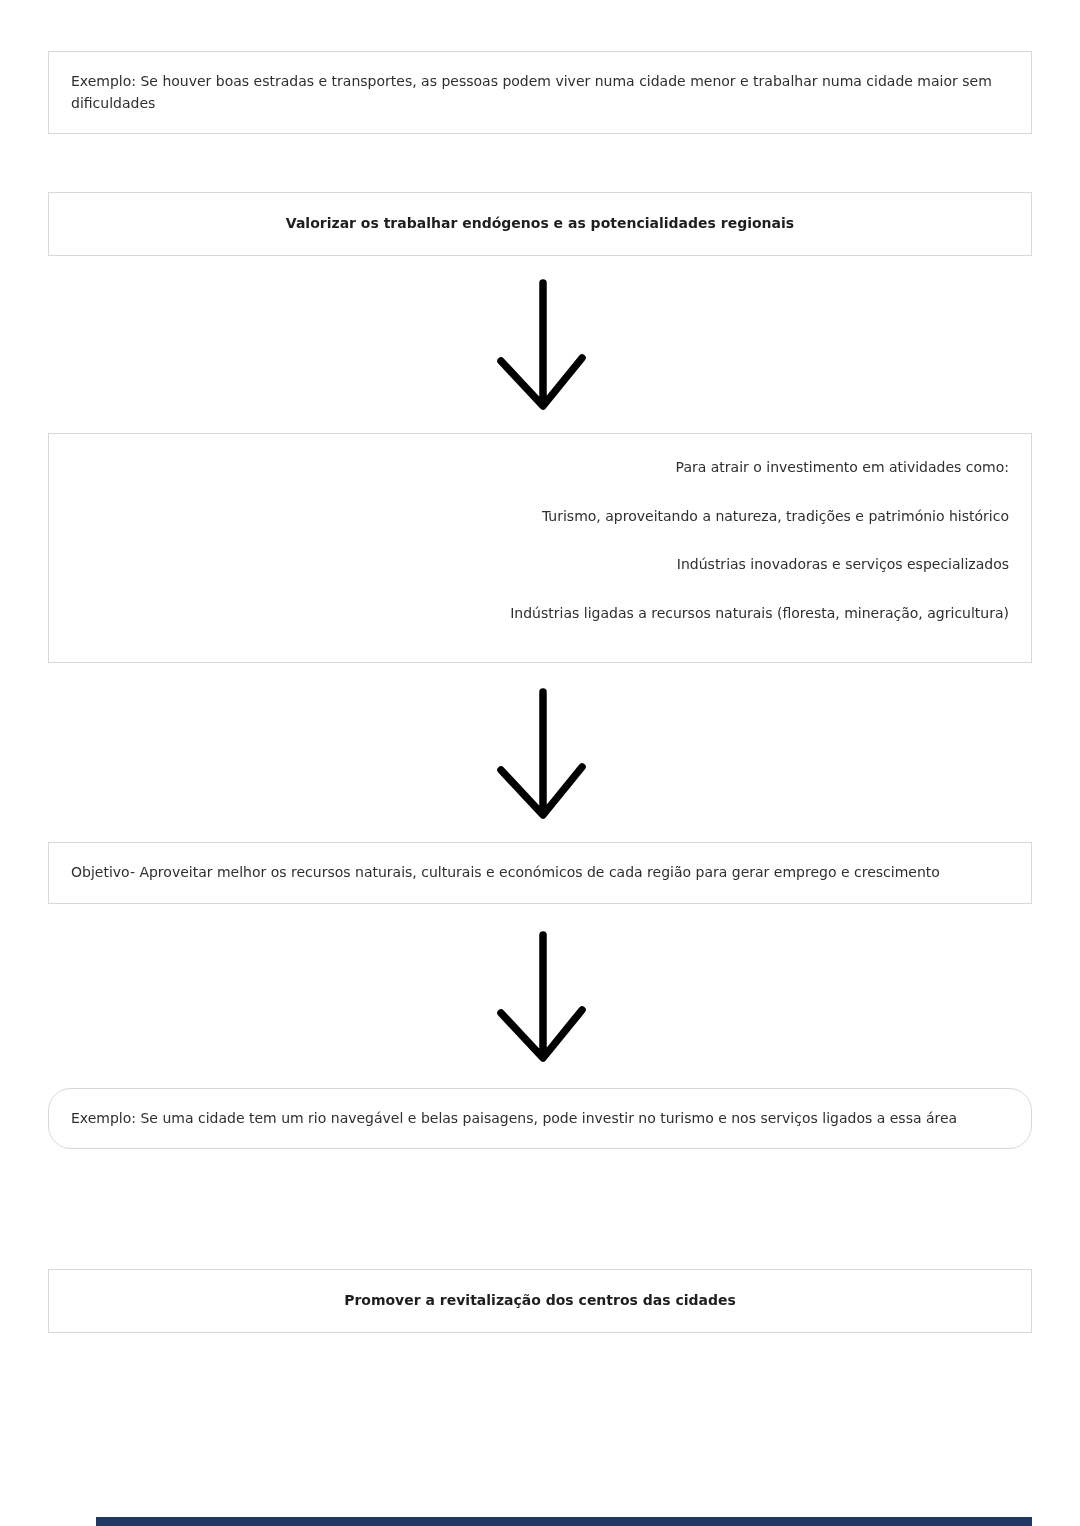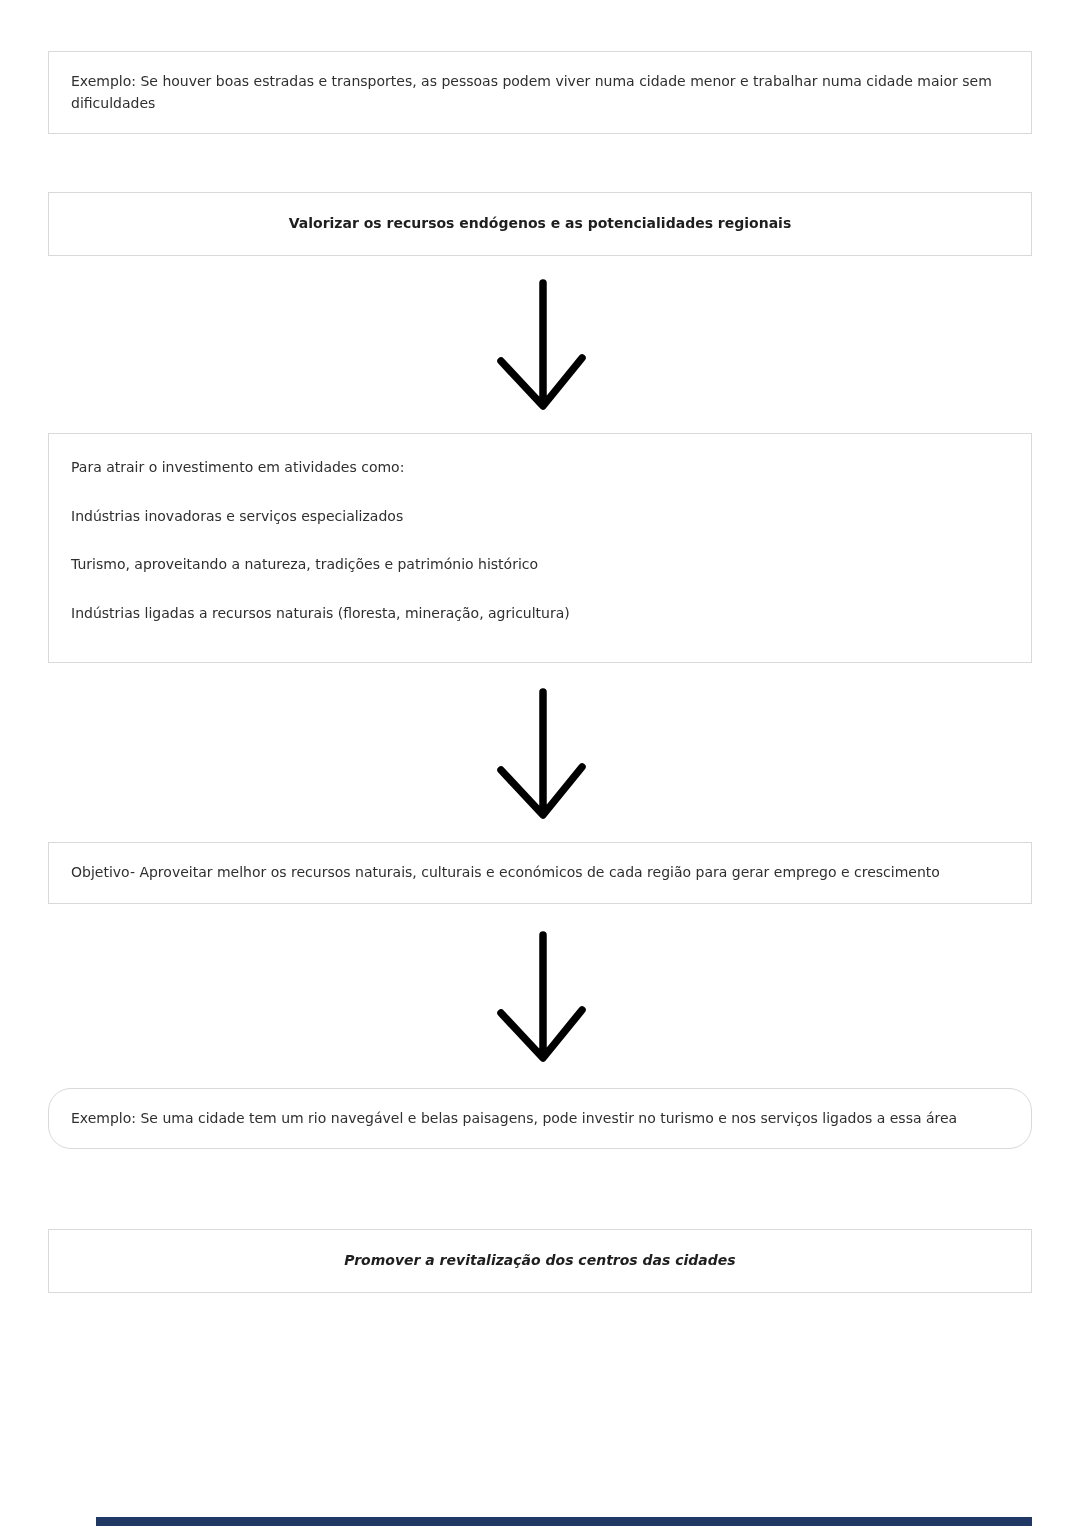--- a/index.html
+++ b/index.html
@@ -31,21 +31,21 @@
   }
 
   .box--heading {
     text-align: center;
     font-weight: 700;
     color: #1e1e1e;
     padding: 20px 22px;
   }
 
   .box--list { padding: 23px 22px 25px 22px; }
-  .box--list p { margin-bottom: 27px; }
+  .box--list p { margin-bottom: 27px; text-align: right; }
   .box--list p:last-child { margin-bottom: 12px; }
 
   .arrow-row {
     display: flex;
     justify-content: center;
   }
   .arrow-svg { display: block; }
 
   .bottom-bar {
     position: absolute;
@@ -56,45 +56,45 @@
     background: #1f3864;
   }
 
   .m-heading1 { margin-top: 58px; }
   .m-arrow1   { margin-top: 22px; }
   .m-list     { margin-top: 19px; }
   .m-arrow2   { margin-top: 24px; }
   .m-objective{ margin-top: 19px; }
   .m-arrow3   { margin-top: 26px; }
   .m-example2 { margin-top: 22px; border-radius: 23px; }
-  .m-heading2 { margin-top: 80px; font-style: italic; }
+  .m-heading2 { margin-top: 120px; }
 </style>
 </head>
 <body>
 
 <div class="page">
 
   <div class="box">
     <p>Exemplo: Se houver boas estradas e transportes, as pessoas podem viver numa cidade menor e trabalhar numa cidade maior sem dificuldades</p>
   </div>
 
   <div class="box box--heading m-heading1">
-    <p>Valorizar os recursos endógenos e as potencialidades regionais</p>
+    <p>Valorizar os trabalhar endógenos e as potencialidades regionais</p>
   </div>
 
   <div class="arrow-row m-arrow1">
     <svg class="arrow-svg" width="96" height="136" viewBox="0 0 96 136" aria-hidden="true">
       <path d="M51 5 L51 126 M9 83 L51 128 L90 80" fill="none" stroke="#000000" stroke-width="7.5" stroke-linecap="round" stroke-linejoin="round"></path>
     </svg>
   </div>
 
   <div class="box box--list m-list">
     <p>Para atrair o investimento em atividades como:</p>
+    <p>Turismo, aproveitando a natureza, tradições e património histórico</p>
     <p>Indústrias inovadoras e serviços especializados</p>
-    <p>Turismo, aproveitando a natureza, tradições e património histórico</p>
     <p>Indústrias ligadas a recursos naturais (floresta, mineração, agricultura)</p>
   </div>
 
   <div class="arrow-row m-arrow2">
     <svg class="arrow-svg" width="96" height="136" viewBox="0 0 96 136" aria-hidden="true">
       <path d="M51 5 L51 126 M9 83 L51 128 L90 80" fill="none" stroke="#000000" stroke-width="7.5" stroke-linecap="round" stroke-linejoin="round"></path>
     </svg>
   </div>
 
   <div class="box m-objective">

